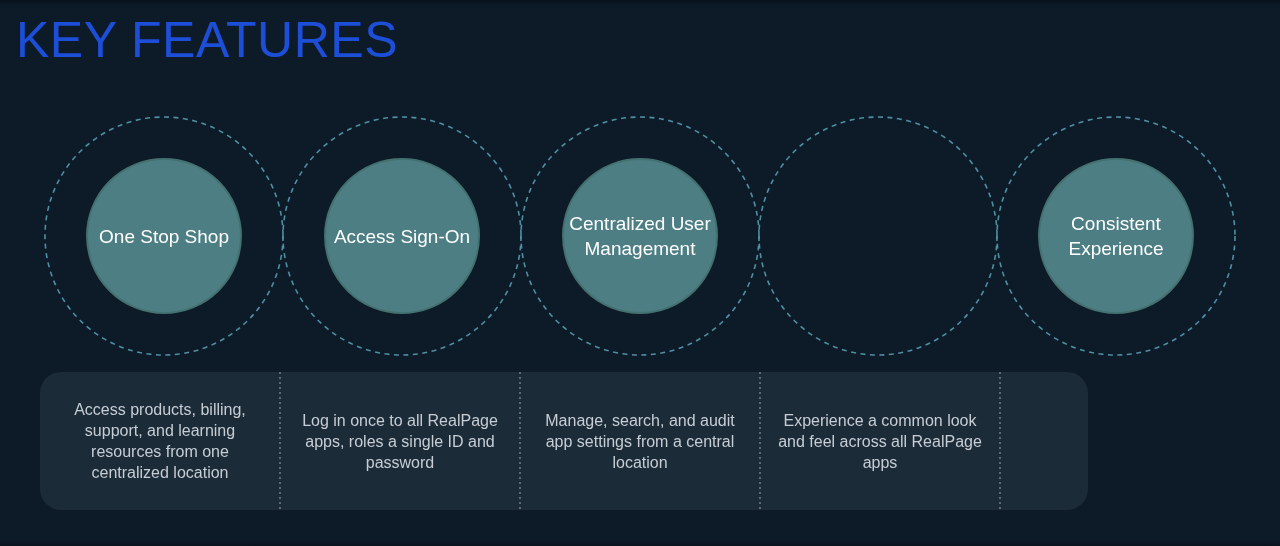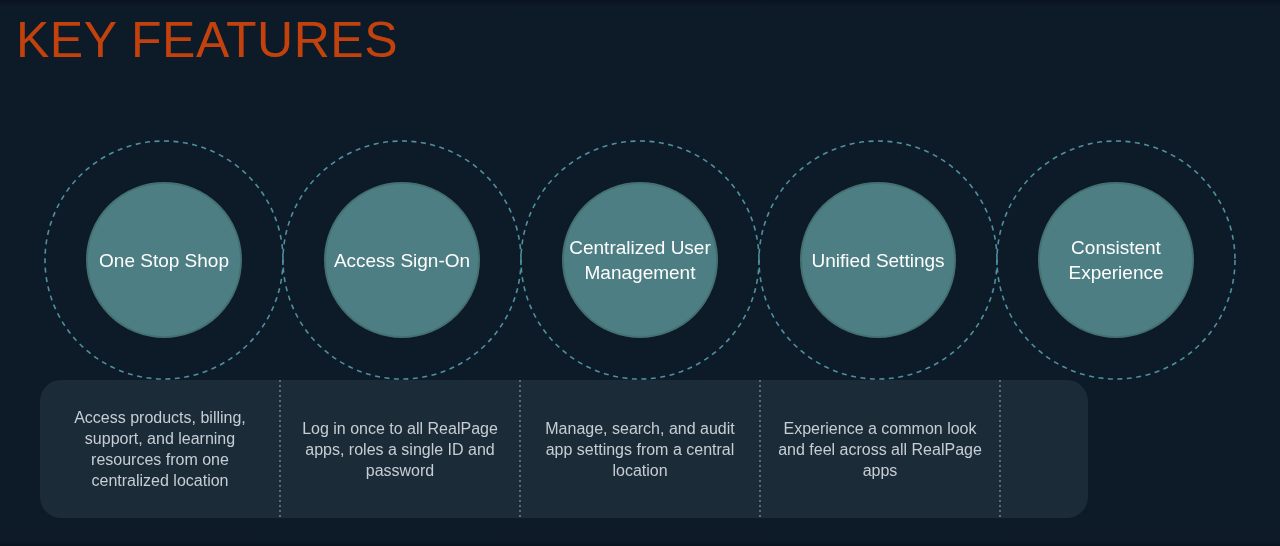--- a/index.html
+++ b/index.html
@@ -12,27 +12,27 @@
   .slide { position: absolute; inset: 0; }
 
   .title {
     position: absolute;
     left: 16px;
     top: 12px;
     font-size: 50px;
     line-height: 56px;
     font-weight: 400;
     letter-spacing: 0.5px;
-    color: #c2410c;
+    color: #1d4ed8;
   }
 
   .features-row {
     position: absolute;
     left: 45px;
-    top: 136px;
+    top: 112px;
     width: 1190px;
     height: 248px;
     display: flex;
   }
   .feature-col {
     position: relative;
     width: 238px;
     height: 248px;
     display: flex;
     align-items: center;
@@ -63,21 +63,21 @@
     color: #ffffff;
     font-size: 19px;
     line-height: 25px;
     font-weight: 400;
     max-width: 150px;
   }
 
   .panel {
     position: absolute;
     left: 40px;
-    top: 380px;
+    top: 372px;
     width: 1048px;
     height: 138px;
     background: #1c2b38;
     border-radius: 21px;
     display: flex;
   }
   .panel-cell {
     width: 240px;
     height: 100%;
     display: flex;
@@ -142,23 +142,20 @@
       </svg>
       <div class="circle">
         <div class="circle-label">Centralized User Management</div>
       </div>
     </div>
 
     <div class="feature-col">
       <svg class="ring" viewBox="0 0 242 242">
         <circle cx="121" cy="121" r="119" fill="none" stroke-width="1.6" stroke-dasharray="5 4.5" stroke="#4e8fa0"></circle>
       </svg>
-      <div class="circle">
-        <div class="circle-label">Unified Settings</div>
-      </div>
     </div>
 
     <div class="feature-col">
       <svg class="ring" viewBox="0 0 242 242">
         <circle cx="121" cy="121" r="119" fill="none" stroke-width="1.6" stroke-dasharray="5 4.5" stroke="#4e8fa0"></circle>
       </svg>
       <div class="circle">
         <div class="circle-label">Consistent Experience</div>
       </div>
     </div>

